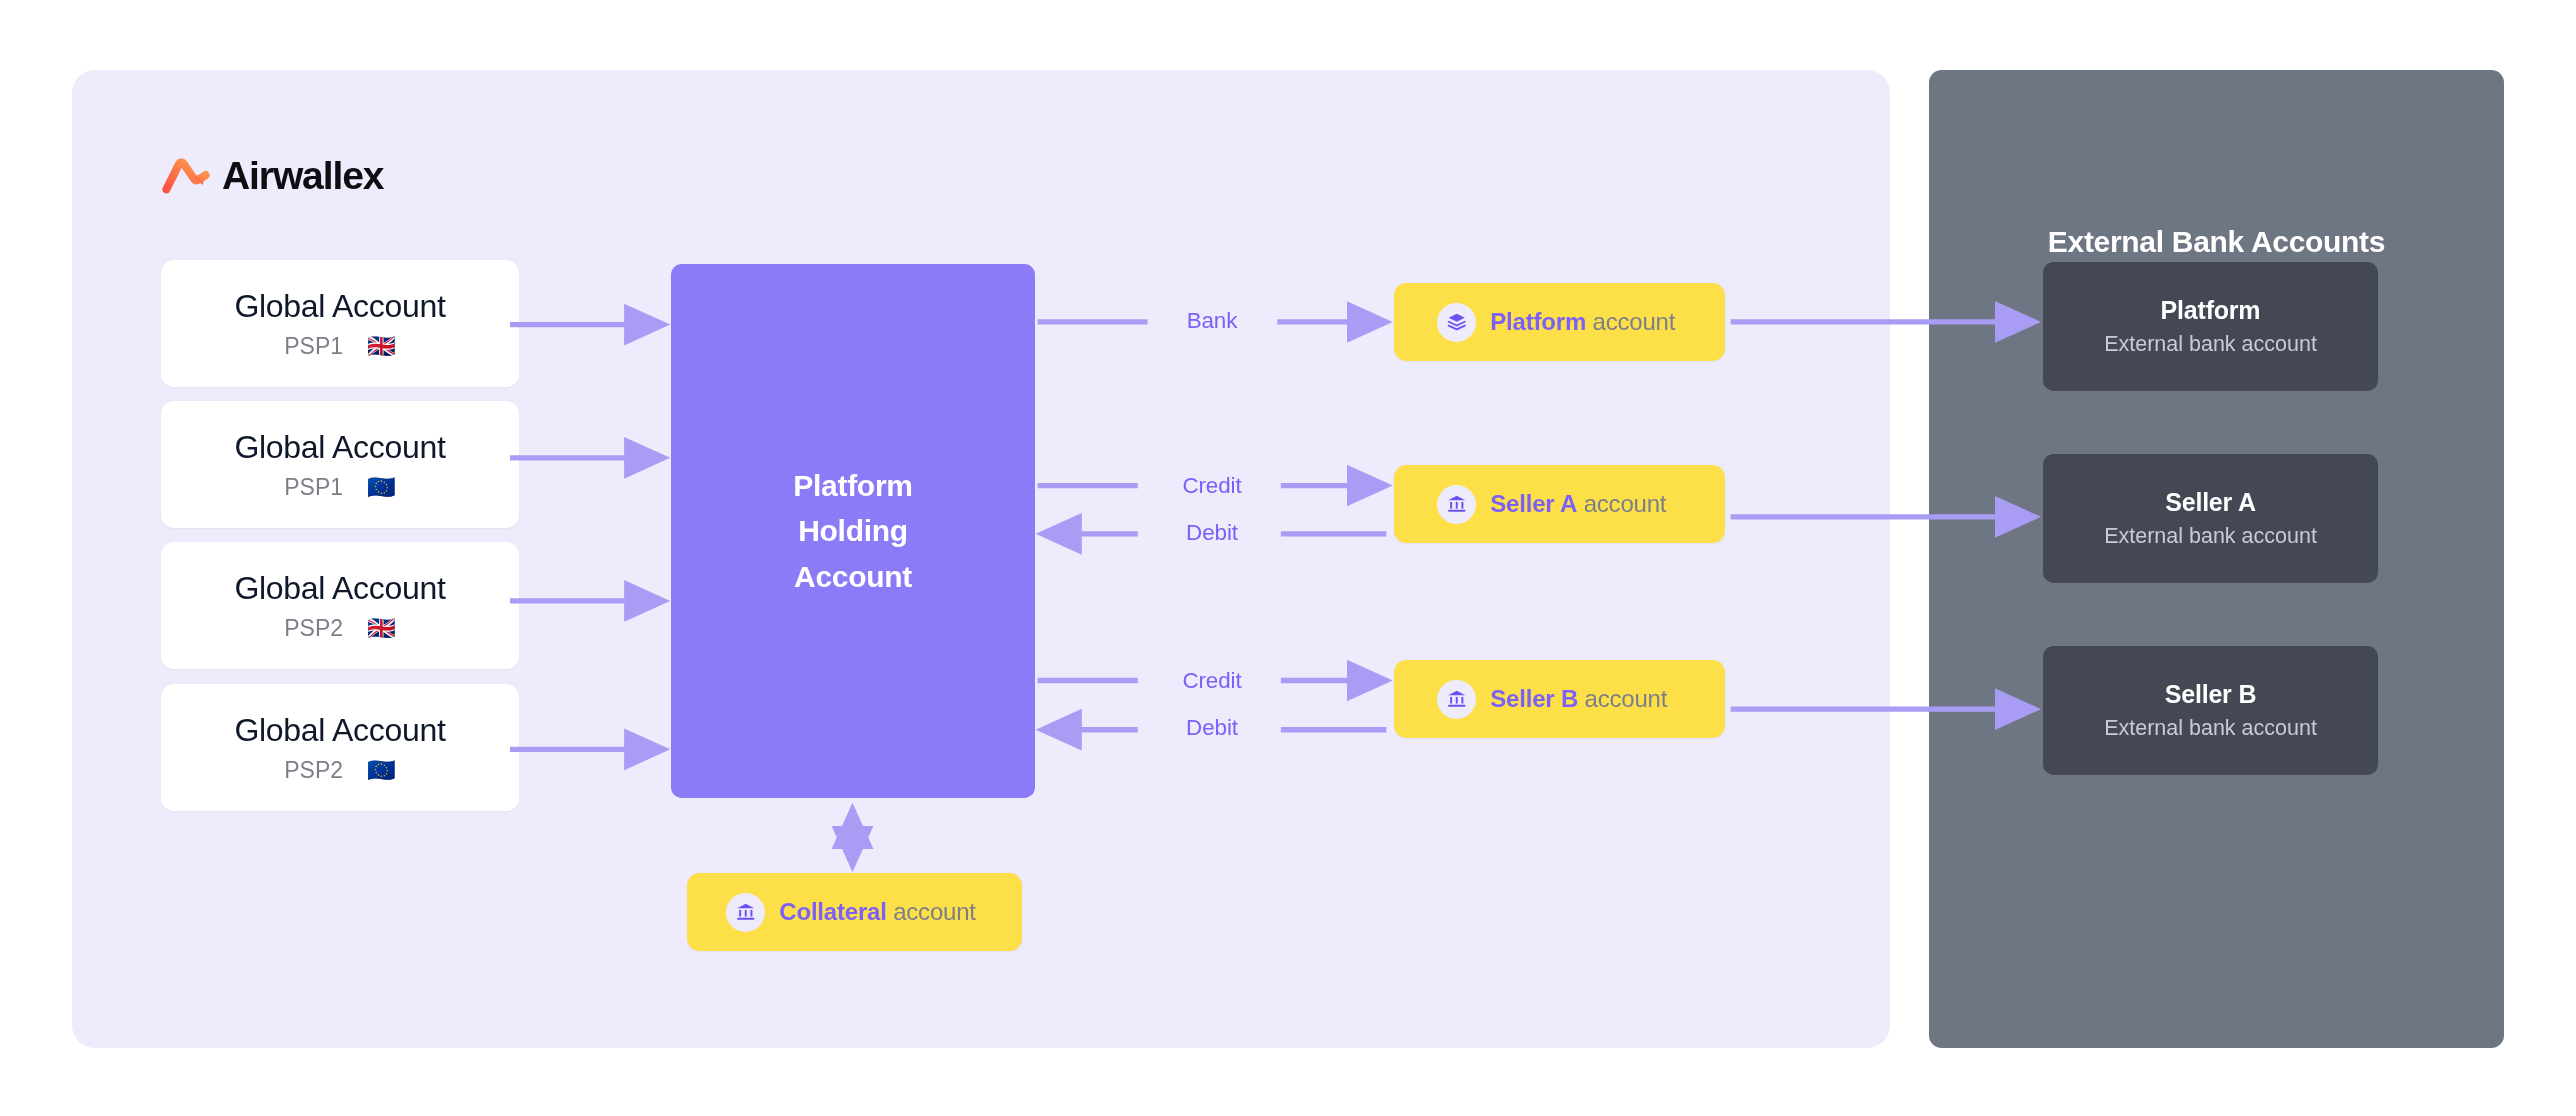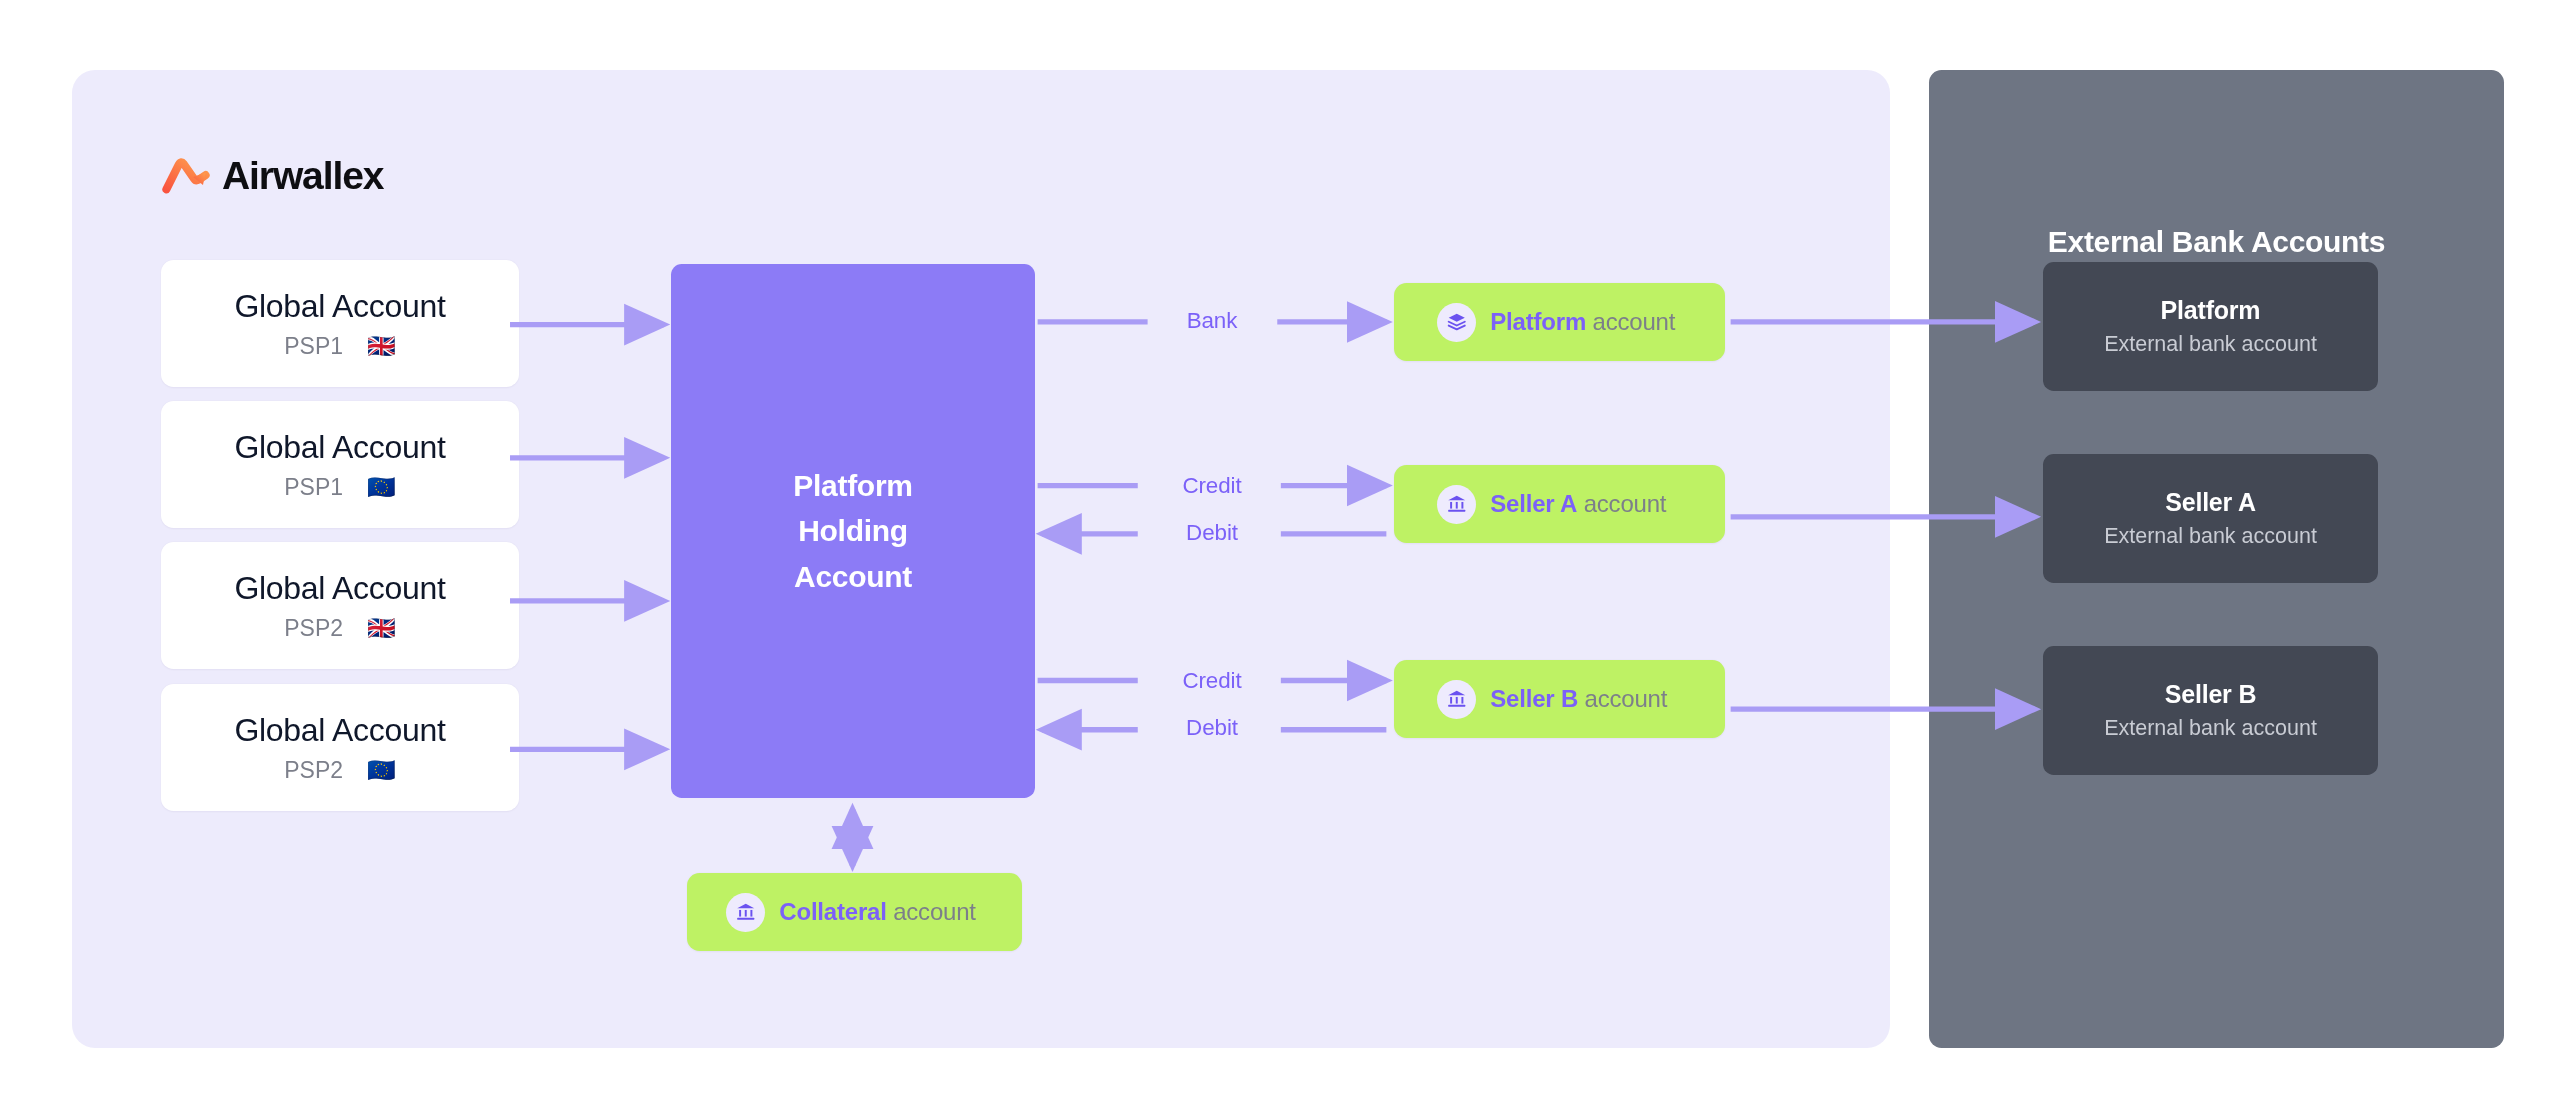--- a/index.html
+++ b/index.html
@@ -102,21 +102,21 @@
     text-align: center;
     letter-spacing: -0.3px;
     white-space: pre-line;
   }
 
   
   .pill {
     position: absolute;
     width: 331px;
     height: 78px;
-    background: #bef264;
+    background: #fde047;
     border-radius: 12.5px;
     display: flex;
     align-items: center;
     gap: 14.3px;
     padding-left: 43px;
     box-sizing: border-box;
     box-shadow: 0 0.9px 1.8px rgba(30, 25, 80, 0.05);
   }
   .pill-icon {
     width: 39px;

